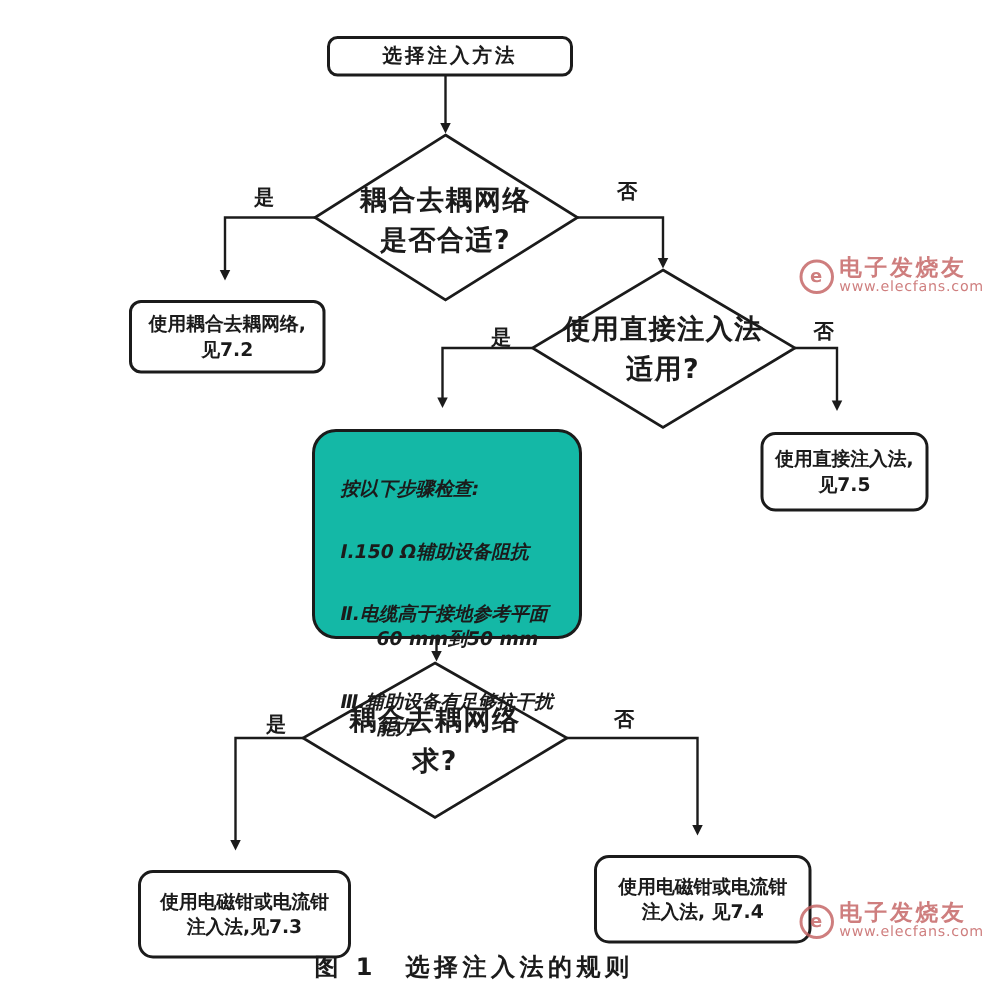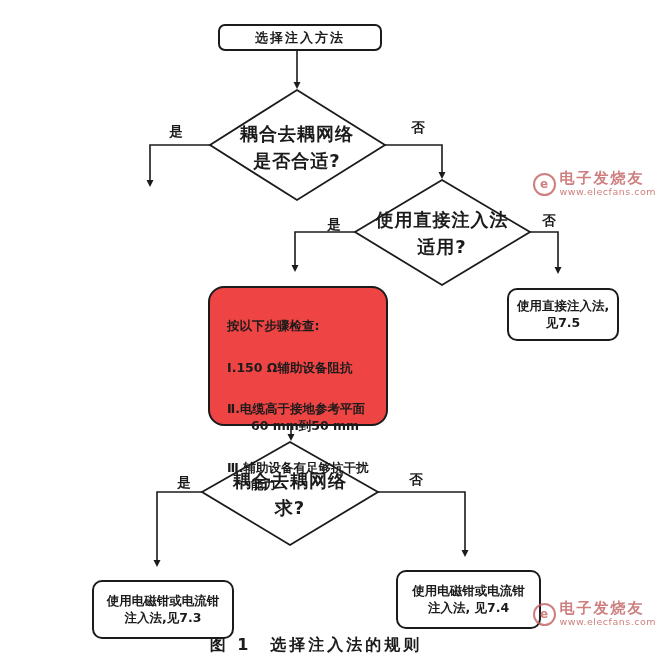--- a/index.html
+++ b/index.html
@@ -18,23 +18,23 @@
   .rect { border:2px solid #1b1b1b; border-radius:8px; background:#fff; font-size:13px; }
 
   #start    { left:218px; top:12px;  width:164px; height:27px; border-radius:7px; letter-spacing:2px; }
   #box-cdn  { left:86px;  top:188px; width:131px; height:49px; border-radius:8px;  font-size:12.5px; }
   #box-direct { left:507px; top:276px; width:112px; height:53px; border-radius:10px; font-size:12.5px; }
   #box-em73 { left:92px;  top:568px; width:142px; height:59px; border-radius:10px; font-size:12.5px; }
   #box-em74 { left:396px; top:558px; width:145px; height:59px; border-radius:10px; font-size:12.5px; }
 
   #box-steps {
     left:208px; top:274px; width:180px; height:140px; border-radius:16px;
-    border:2px solid #1b1b1b; background:#ef4444;
+    border:2px solid #1b1b1b; background:#14b8a6;
     display:block; text-align:left; padding:13px 8px 8px 17px;
-    font-size:12.5px; font-weight:bold;
+    font-size:12.5px; font-weight:bold;font-style:italic;
   }
   .steps-title { white-space:pre-line; }
   .steps-item  { margin-top:8px; padding-left:24px; text-indent:-24px; white-space:pre-line; }
 
   .dlabel { position:absolute; display:flex; align-items:center; justify-content:center;
             text-align:center; font-weight:bold; font-size:18px; white-space:pre-line;
             line-height:1.5; letter-spacing:1px; }
   #d1-label { left:217px; top:126px; width:160px; height:42px; }
   #d2-label { left:362px; top:212px; width:160px; height:42px; }
   #d3-label { left:210px; top:473px; width:160px; height:42px; }
@@ -97,20 +97,22 @@
 
   <div class="node rect" id="start">选择注入方法</div>
 
   <div class="dlabel" id="d1-label">耦合去耦网络
 是否合适?</div>
   <div class="dlabel" id="d2-label">使用直接注入法
 适用?</div>
   <div class="dlabel" id="d3-label">耦合去耦网络
 求?</div>
 
+  <div class="node rect" id="box-cdn">使用耦合去耦网络,
+见7.2</div>
   <div class="node rect" id="box-direct">使用直接注入法,
 见7.5</div>
   <div class="node rect" id="box-em73">使用电磁钳或电流钳
 注入法,见7.3</div>
   <div class="node rect" id="box-em74">使用电磁钳或电流钳
 注入法, 见7.4</div>
 
   <div class="node" id="box-steps">
     <div class="steps-title">按以下步骤检查:</div>
     <div class="steps-item">Ⅰ.150 Ω辅助设备阻抗</div>

